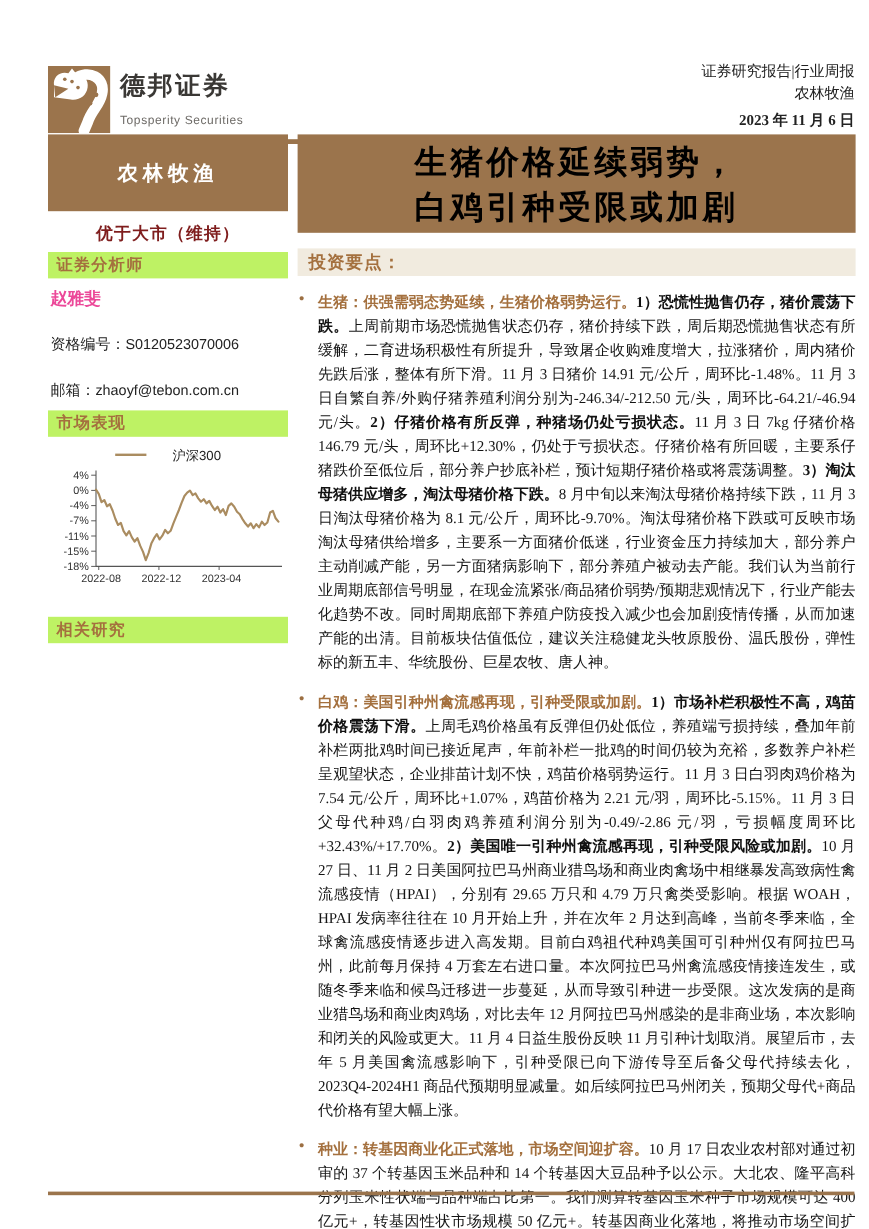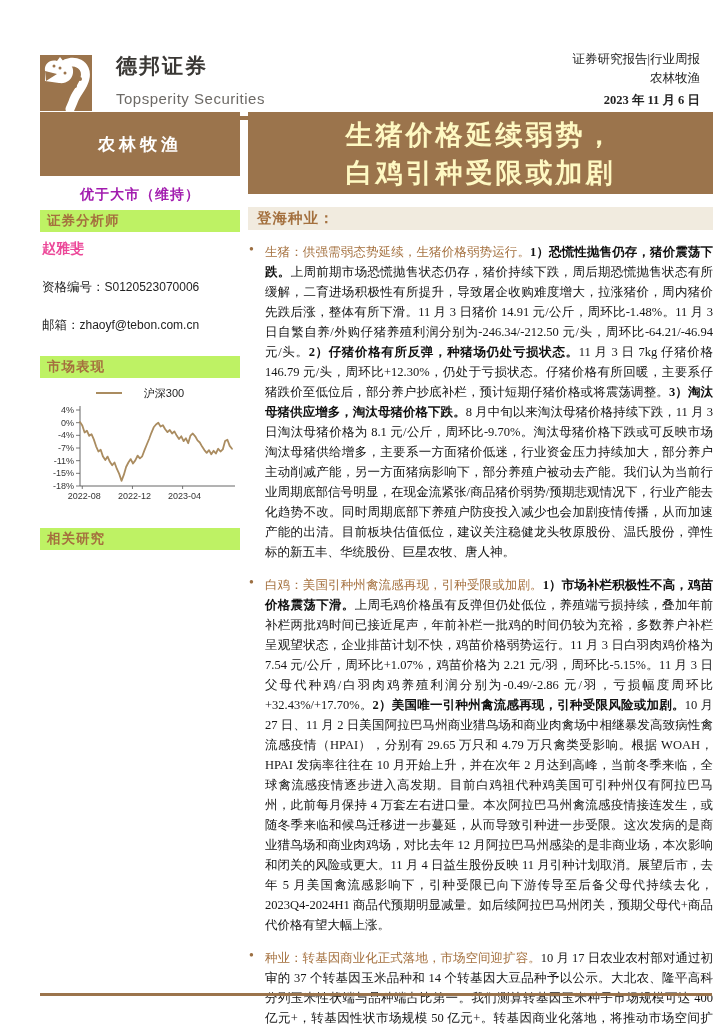--- a/index.html
+++ b/index.html
@@ -1,62 +1,62 @@
 <!DOCTYPE html>
 <html><head>
 <meta charset="utf-8">
 <style>
   html,body{margin:0;padding:0;background:#ffffff;}
   body{width:724px;height:1024px;font-family:"Liberation Serif","DejaVu Serif",serif;color:#111;}
   .page{position:relative;width:724px;height:1024px;overflow:hidden;background:#fff;}
 
   
-  .logo-row{position:absolute;left:40px;top:55px;display:flex;gap:24px;}
+  .logo-row{position:absolute;left:40px;top:55px;display:flex;align-items:center;gap:8px;}
   .logo-mark{width:52px;height:56px;display:block;}
   .logo-name{font-size:21px;font-weight:bold;color:#3a3835;letter-spacing:2px;line-height:1.1;}
-  .logo-sub{font-size:15px;color:#6d6a66;letter-spacing:0.5px;margin-top:12px;font-family:"Liberation Sans",sans-serif;}
-  .meta{position:absolute;right:24px;top:50px;text-align:right;font-size:12.5px;line-height:1.55;color:#222;}
+  .logo-sub{font-size:10px;color:#6d6a66;letter-spacing:0.5px;margin-top:12px;font-family:"Liberation Sans",sans-serif;}
+  .meta{position:absolute;right:12px;top:50px;text-align:right;font-size:12.5px;line-height:1.55;color:#222;}
   .meta .date{font-weight:bold;margin-top:2px;}
   .hrule{position:absolute;left:40px;width:672px;height:4px;background:#9b744c;}
   .hrule.top{top:116px;}
   .hrule.bottom{top:993px;height:3px;}
 
   
   .sidebar{position:absolute;left:40px;top:112px;width:200px;}
   .main{position:absolute;left:248px;top:112px;width:465px;}
 
   
   .industry-box{height:64px;background:#9b744c;color:#fff;font-size:17px;font-weight:bold;
     display:flex;align-items:center;justify-content:center;letter-spacing:4px;}
-  .rating{margin-top:10px;text-align:center;font-size:14px;font-weight:bold;color:#a21caf;letter-spacing:1px;}
+  .rating{margin-top:10px;text-align:center;font-size:14px;font-weight:bold;color:#7f1d1d;letter-spacing:1px;}
   .side-h{margin-top:6px;height:22px;background:#bef264;color:#a4703e;font-weight:bold;font-size:13.5px;
     display:flex;align-items:center;padding-left:7px;letter-spacing:1px;}
   .side-h.gap-sm{margin-top:12px;}
-  .side-h.gap-md{margin-top:22px;}
+  .side-h.gap-md{margin-top:8px;}
   .side-h.gap-lg{margin-top:26px;}
   .analyst-name{margin:8px 0 2px 2px;font-size:14px;font-weight:bold;color:#ec4899;}
   .analyst-line{margin:21px 0 0 2px;font-size:12.5px;color:#222;}
   .analyst-line .val{font-family:"Liberation Sans","DejaVu Sans",sans-serif;font-size:12px;color:#222;}
 
   .chart-wrap{margin-top:8px;}
   .legend-row{display:flex;align-items:center;justify-content:center;gap:22px;height:14px;}
   .legend-line{display:inline-block;width:26px;height:2.5px;background:#aa8c60;}
   .legend-label{font-size:11px;color:#222;font-family:"Liberation Sans","DejaVu Sans",sans-serif;}
   .chart-svg{display:block;margin-top:2px;font-family:"Liberation Sans","DejaVu Sans",sans-serif;}
 
   
-  .title-box{height:82px;background:#9b744c;color:#fef9c3;text-align:center;
+  .title-box{height:82px;background:#9b744c;color:#000000;text-align:center;
     font-size:27px;font-weight:bold;line-height:1.42;letter-spacing:3px;padding-top:4px;box-sizing:border-box;}
   .kp-bar{margin-top:13px;height:23px;background:#f1ebdf;color:#a4703e;font-weight:bold;font-size:14.5px;
     display:flex;align-items:center;padding-left:9px;letter-spacing:1px;}
   ul.bullets{list-style:none;margin:12px 0 0 0;padding:0;}
   ul.bullets li{position:relative;padding-left:17px;margin-bottom:13px;text-align:justify;
     font-size:12.5px;line-height:1.6;color:#141414;}
   ul.bullets li::before{content:"\25CF";position:absolute;left:1px;top:1px;font-size:8px;color:#9c6f42;}
-  .lead{color:#a4703e;font-weight:normal;}
+  .lead{color:#a4703e;font-weight:bold;}
   .bseg{font-weight:bold;color:#111;}
 
   
   .footer-text{position:absolute;left:40px;width:672px;top:1001px;text-align:right;
     font-size:11.5px;color:#3c3c3c;letter-spacing:1px;}
 </style>
 </head>
 <body>
 
 <div class="page">
@@ -133,21 +133,21 @@
 
     <div class="side-h gap-lg">相关研究</div>
   </div>
 
   <div class="main">
     <div class="title-box">
       <div>生猪价格延续弱势，</div>
       <div>白鸡引种受限或加剧</div>
     </div>
 
-    <div class="kp-bar">登海种业：</div>
+    <div class="kp-bar">投资要点：</div>
 
     <ul class="bullets">
       <li>
         <span class="lead">生猪：供强需弱态势延续，生猪价格弱势运行。</span><span class="bseg">1）恐慌性抛售仍存，猪价震荡下跌。</span><span>上周前期市场恐慌抛售状态仍存，猪价持续下跌，周后期恐慌抛售状态有所缓解，二育进场积极性有所提升，导致屠企收购难度增大，拉涨猪价，周内猪价先跌后涨，整体有所下滑。11 月 3 日猪价 14.91 元/公斤，周环比-1.48%。11 月 3 日自繁自养/外购仔猪养殖利润分别为-246.34/-212.50 元/头，周环比-64.21/-46.94 元/头。</span><span class="bseg">2）仔猪价格有所反弹，种猪场仍处亏损状态。</span><span>11 月 3 日 7kg 仔猪价格 146.79 元/头，周环比+12.30%，仍处于亏损状态。仔猪价格有所回暖，主要系仔猪跌价至低位后，部分养户抄底补栏，预计短期仔猪价格或将震荡调整。</span><span class="bseg">3）淘汰母猪供应增多，淘汰母猪价格下跌。</span><span>8 月中旬以来淘汰母猪价格持续下跌，11 月 3 日淘汰母猪价格为 8.1 元/公斤，周环比-9.70%。淘汰母猪价格下跌或可反映市场淘汰母猪供给增多，主要系一方面猪价低迷，行业资金压力持续加大，部分养户主动削减产能，另一方面猪病影响下，部分养殖户被动去产能。我们认为当前行业周期底部信号明显，在现金流紧张/商品猪价弱势/预期悲观情况下，行业产能去化趋势不改。同时周期底部下养殖户防疫投入减少也会加剧疫情传播，从而加速产能的出清。目前板块估值低位，建议关注稳健龙头牧原股份、温氏股份，弹性标的新五丰、华统股份、巨星农牧、唐人神。</span>
       </li>
       <li>
         <span class="lead">白鸡：美国引种州禽流感再现，引种受限或加剧。</span><span class="bseg">1）市场补栏积极性不高，鸡苗价格震荡下滑。</span><span>上周毛鸡价格虽有反弹但仍处低位，养殖端亏损持续，叠加年前补栏两批鸡时间已接近尾声，年前补栏一批鸡的时间仍较为充裕，多数养户补栏呈观望状态，企业排苗计划不快，鸡苗价格弱势运行。11 月 3 日白羽肉鸡价格为 7.54 元/公斤，周环比+1.07%，鸡苗价格为 2.21 元/羽，周环比-5.15%。11 月 3 日父母代种鸡/白羽肉鸡养殖利润分别为-0.49/-2.86 元/羽，亏损幅度周环比+32.43%/+17.70%。</span><span class="bseg">2）美国唯一引种州禽流感再现，引种受限风险或加剧。</span><span>10 月 27 日、11 月 2 日美国阿拉巴马州商业猎鸟场和商业肉禽场中相继暴发高致病性禽流感疫情（HPAI），分别有 29.65 万只和 4.79 万只禽类受影响。根据 WOAH，HPAI 发病率往往在 10 月开始上升，并在次年 2 月达到高峰，当前冬季来临，全球禽流感疫情逐步进入高发期。目前白鸡祖代种鸡美国可引种州仅有阿拉巴马州，此前每月保持 4 万套左右进口量。本次阿拉巴马州禽流感疫情接连发生，或随冬季来临和候鸟迁移进一步蔓延，从而导致引种进一步受限。这次发病的是商业猎鸟场和商业肉鸡场，对比去年 12 月阿拉巴马州感染的是非商业场，本次影响和闭关的风险或更大。11 月 4 日益生股份反映 11 月引种计划取消。展望后市，去年 5 月美国禽流感影响下，引种受限已向下游传导至后备父母代持续去化，2023Q4-2024H1 商品代预期明显减量。如后续阿拉巴马州闭关，预期父母代+商品代价格有望大幅上涨。</span>
       </li>
       <li>
         <span class="lead">种业：转基因商业化正式落地，市场空间迎扩容。</span><span>10 月 17 日农业农村部对通过初审的 37 个转基因玉米品种和 14 个转基因大豆品种予以公示。大北农、隆平高科分列玉米性状端与品种端占比第一。我们测算转基因玉米种子市场规模可达 400 亿元+，转基因性状市场规模 50 亿元+。转基因商业化落地，将推动市场空间扩容、行业格局改善和集中度提升，龙头种企有望凭借先发优势充分受益。建议关注大北农、隆平高科、登海种业、荃银高科。</span>

